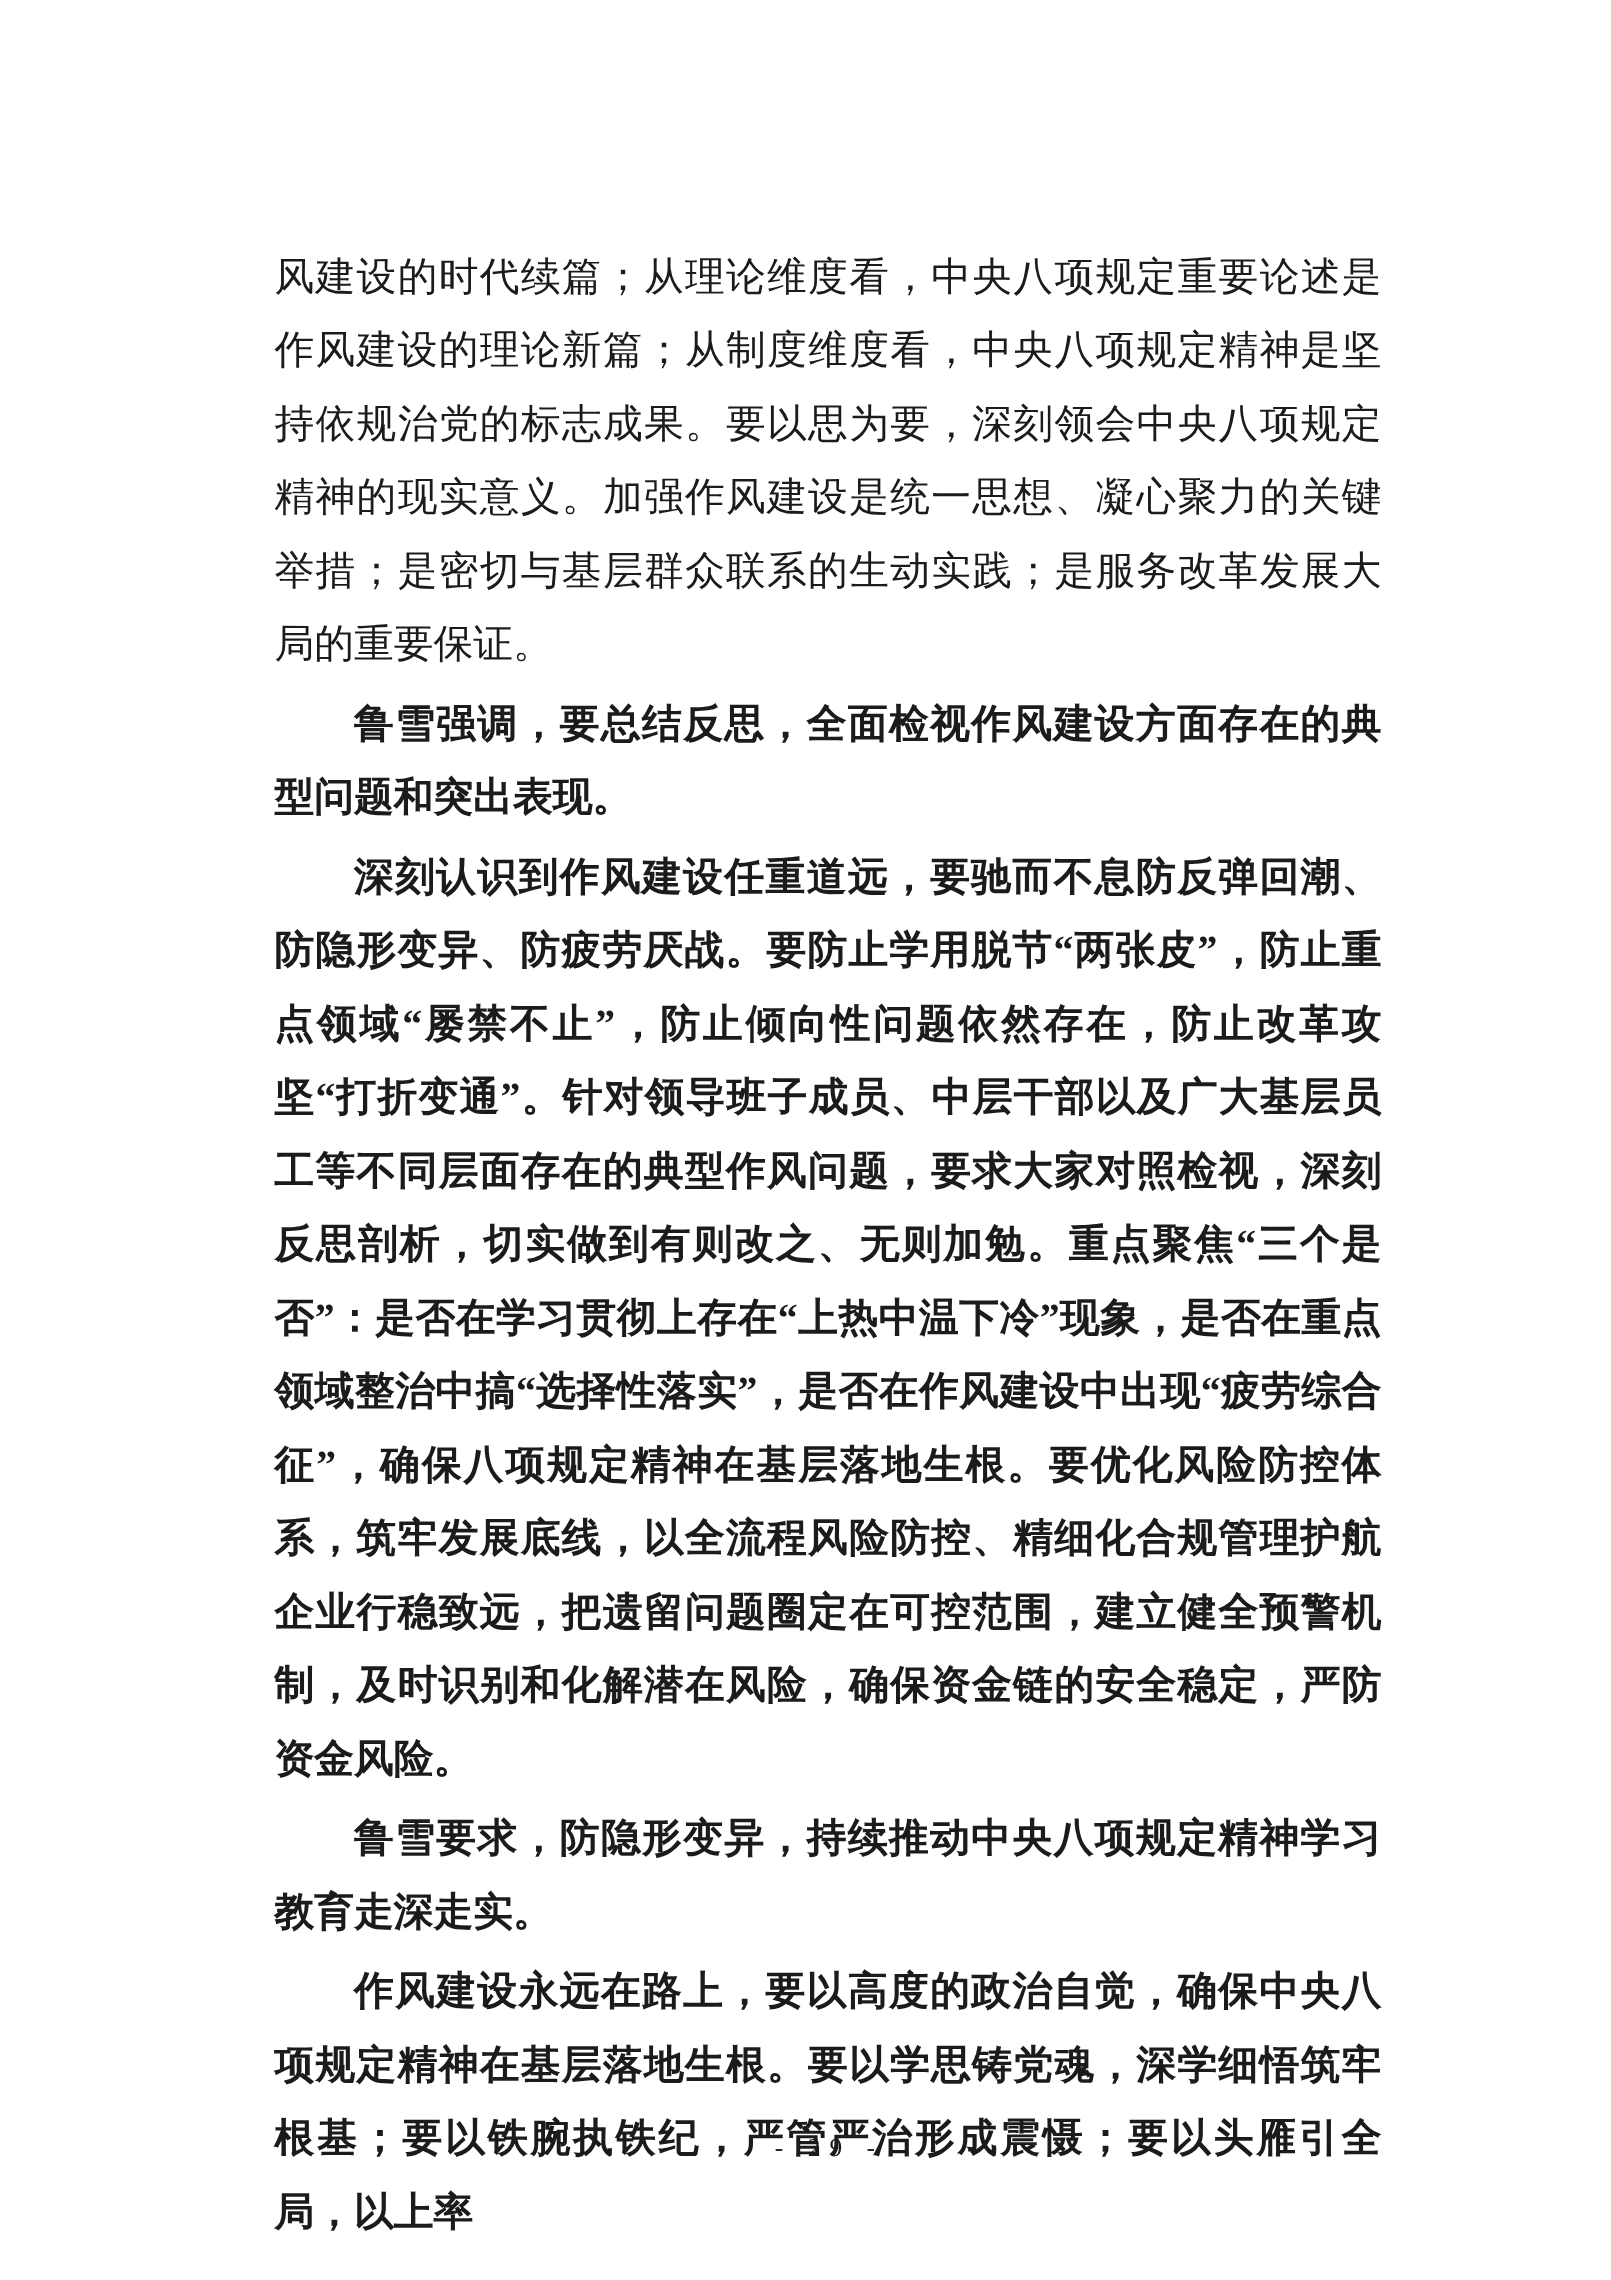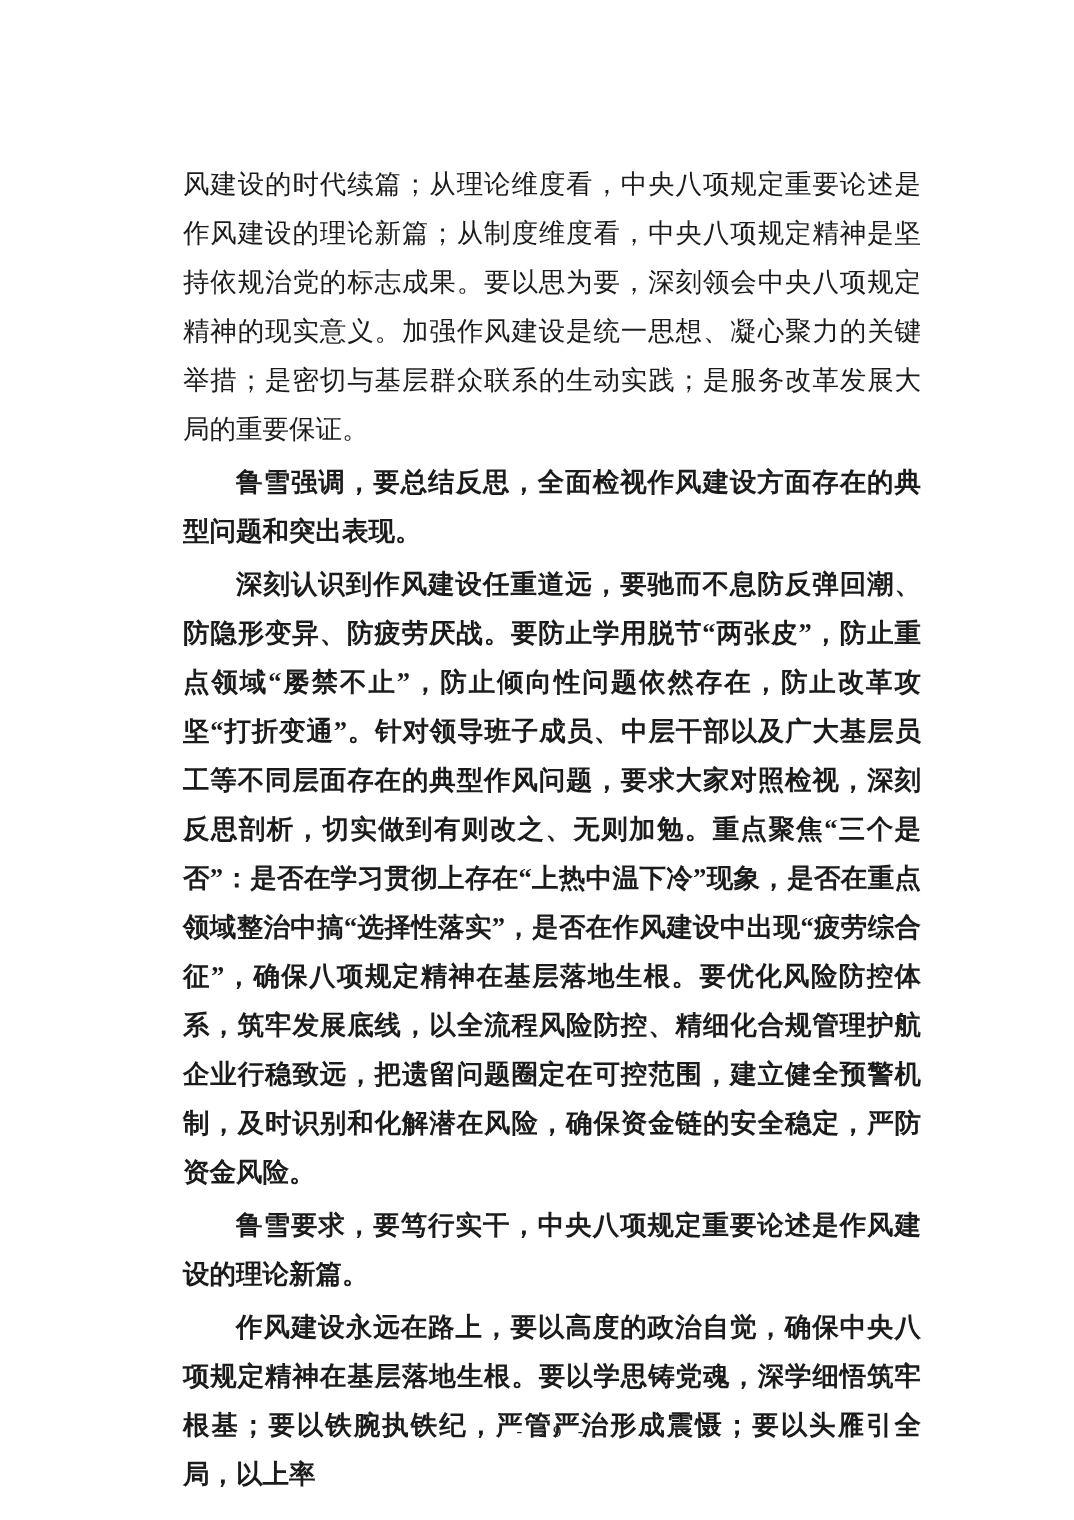--- a/index.html
+++ b/index.html
@@ -45,17 +45,17 @@
   }
 </style>
 </head>
 <body>
 
 <div class="page">
   <div class="content">
     <p class="para">风建设的时代续篇；从理论维度看，中央八项规定重要论述是作风建设的理论新篇；从制度维度看，中央八项规定精神是坚持依规治党的标志成果。要以思为要，深刻领会中央八项规定精神的现实意义。加强作风建设是统一思想、凝心聚力的关键举措；是密切与基层群众联系的生动实践；是服务改革发展大局的重要保证。</p>
     <p class="para indent">鲁雪强调，要总结反思，全面检视作风建设方面存在的典型问题和突出表现。</p>
     <p class="para indent">深刻认识到作风建设任重道远，要驰而不息防反弹回潮、防隐形变异、防疲劳厌战。要防止学用脱节“两张皮”，防止重点领域“屡禁不止”，防止倾向性问题依然存在，防止改革攻坚“打折变通”。针对领导班子成员、中层干部以及广大基层员工等不同层面存在的典型作风问题，要求大家对照检视，深刻反思剖析，切实做到有则改之、无则加勉。重点聚焦“三个是否”：是否在学习贯彻上存在“上热中温下冷”现象，是否在重点领域整治中搞“选择性落实”，是否在作风建设中出现“疲劳综合征”，确保八项规定精神在基层落地生根。要优化风险防控体系，筑牢发展底线，以全流程风险防控、精细化合规管理护航企业行稳致远，把遗留问题圈定在可控范围，建立健全预警机制，及时识别和化解潜在风险，确保资金链的安全稳定，严防资金风险。</p>
-    <p class="para indent">鲁雪要求，要笃行实干，中央八项规定重要论述是作风建设的理论新篇。</p>
+    <p class="para indent">鲁雪要求，防隐形变异，持续推动中央八项规定精神学习教育走深走实。</p>
     <p class="para indent">作风建设永远在路上，要以高度的政治自觉，确保中央八项规定精神在基层落地生根。要以学思铸党魂，深学细悟筑牢根基；要以铁腕执铁纪，严管严治形成震慑；要以头雁引全局，以上率</p>
   </div>
   <div class="page-number">- 29 -</div>
 </div>
 
 </body></html>

